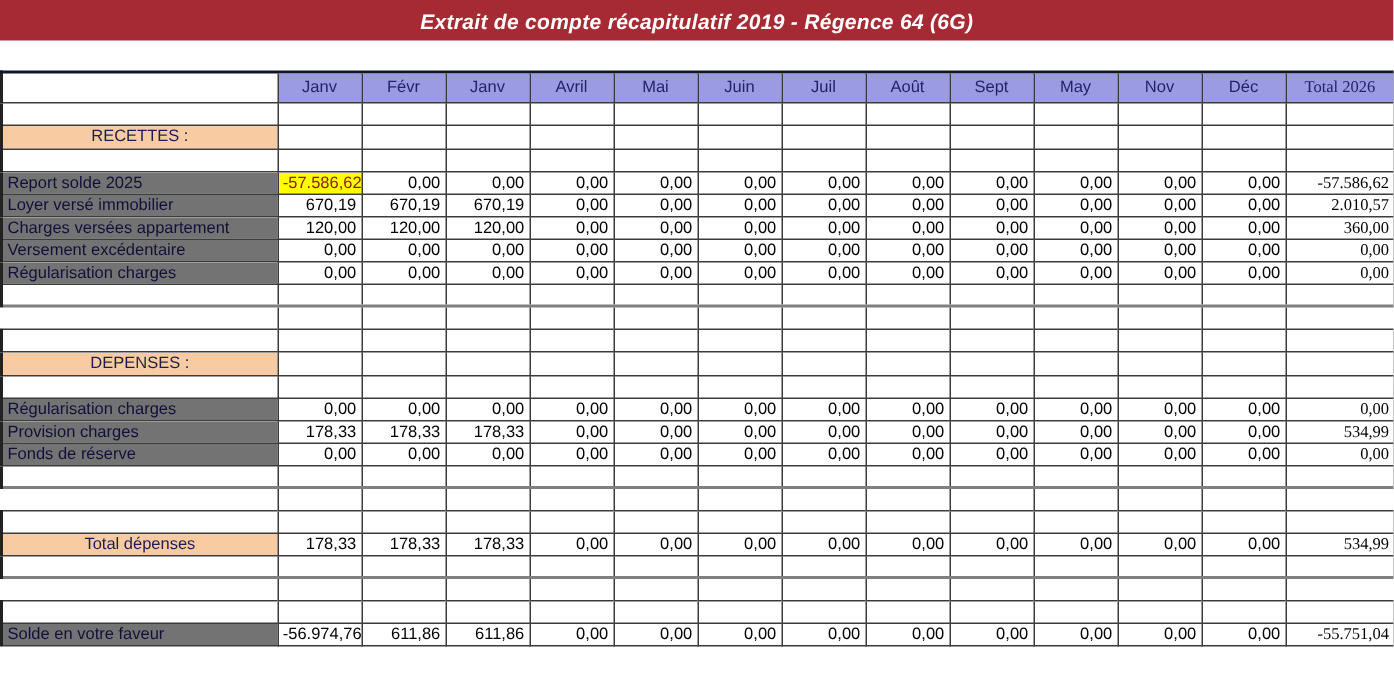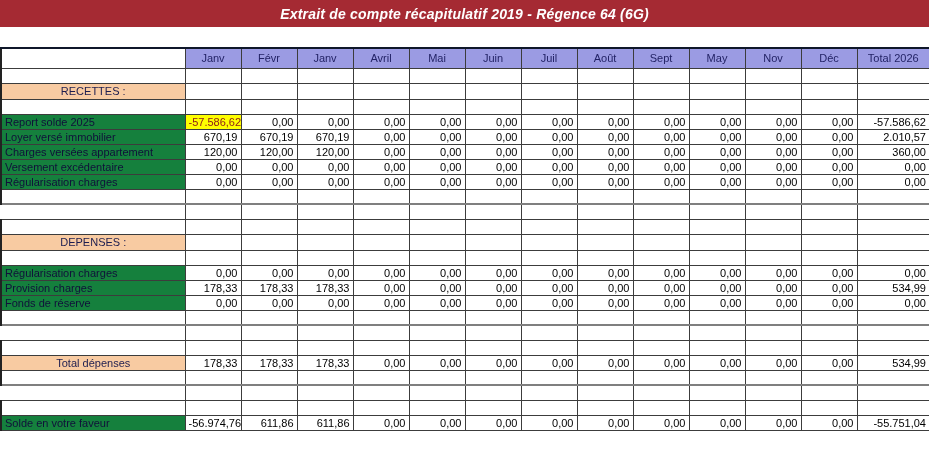--- a/index.html
+++ b/index.html
@@ -18,25 +18,25 @@
   table{
     border-collapse:collapse;table-layout:fixed;width:929px;
     font-size:11px;color:#000;
   }
   td{height:15px;padding:0 3px;overflow:hidden;white-space:nowrap;box-sizing:border-box;}
   
   .b{border:1px solid #3c3c3c;}
   
   tr.first-row td{border-top:2px solid #0f172a;}
   td.edge-l{border-left:2px solid #222;}
-  td.edge-r{border-right:2px solid #222;}
+  td.edge-r{border-right:2px solid #222;font-family:Liberation Serif, serif;}
   
   .mhdr{background:#9B9BE3;color:#232366;text-align:center;}
   
-  .plbl{background:#15803d;color:#10103a;text-align:left;}
+  .plbl{background:#737373;color:#10103a;text-align:left;}
   
   .sec{background:#F8CBA2;color:#1d1d4f;text-align:center;margin-top:47px;}
   
   .num{text-align:right;color:#000;}
   
   .yel{background:#FFFF00;color:#8B1A1A;}
   
   td.gap-d{border-left:1px solid #3c3c3c;border-right:1px solid #3c3c3c;border-top:2px solid #7f7f7f;border-bottom:none;}
   td.gap-l{border:none;border-top:2px solid #7f7f7f;}
 </style>

